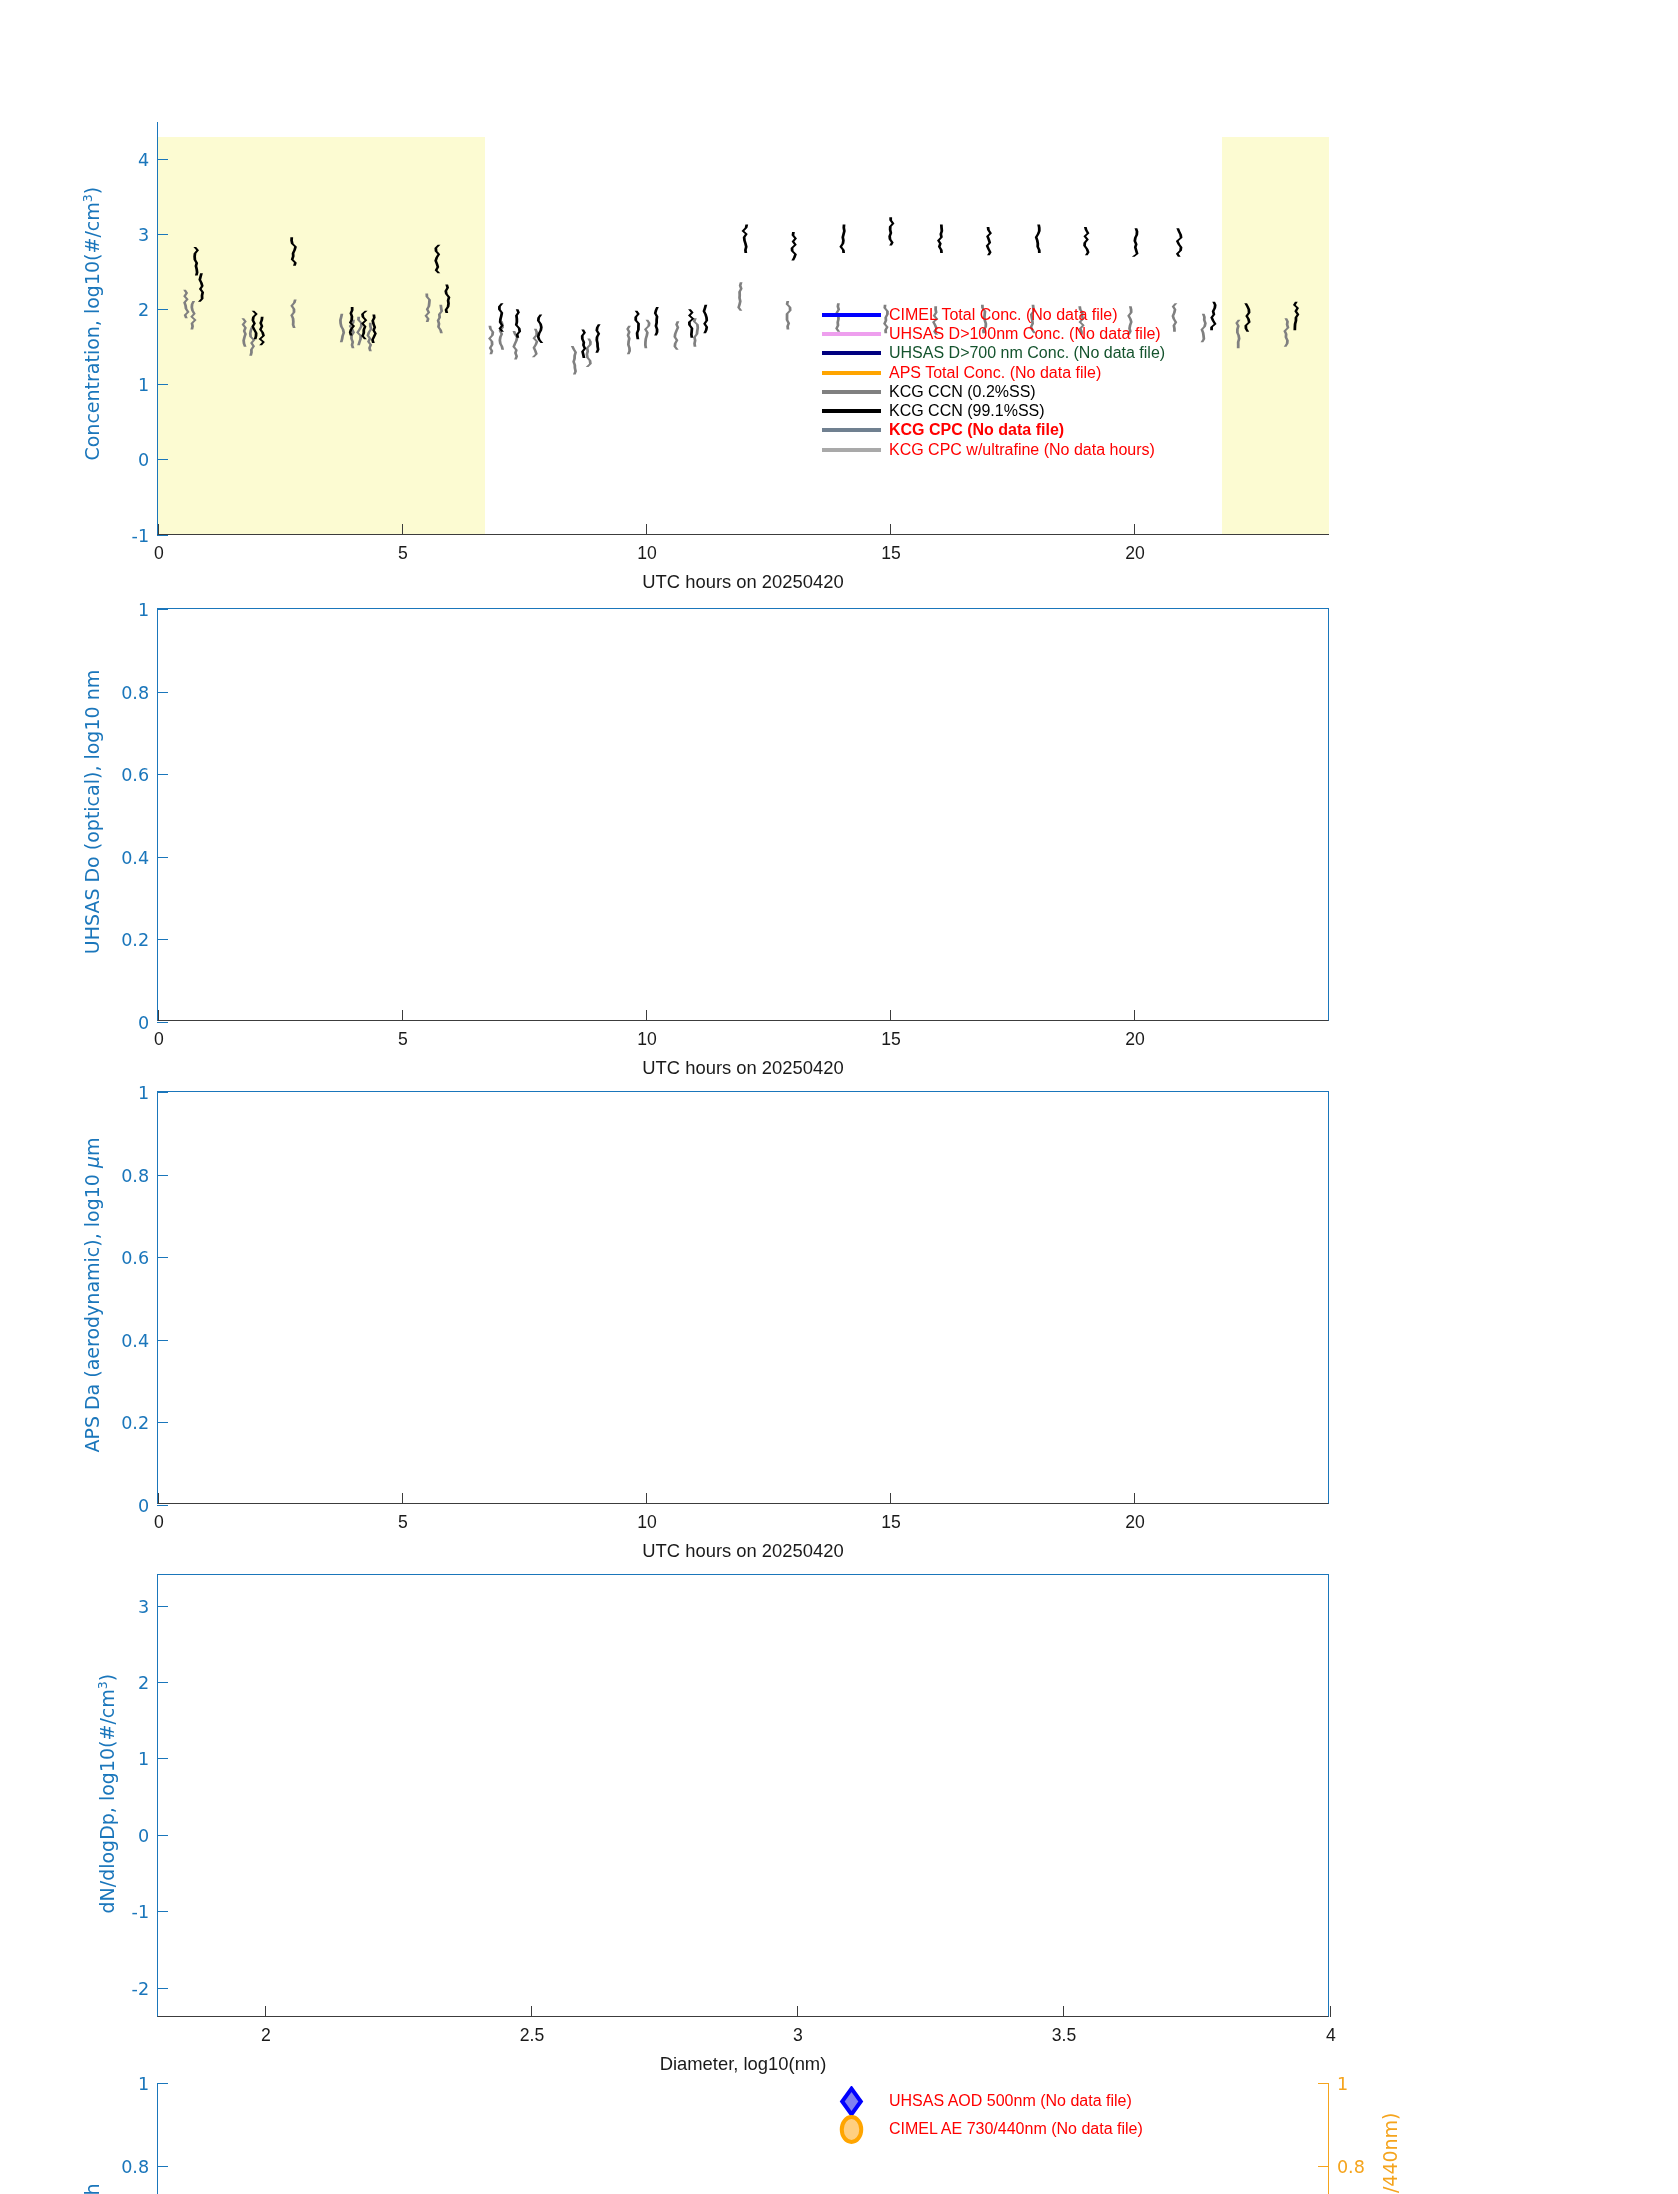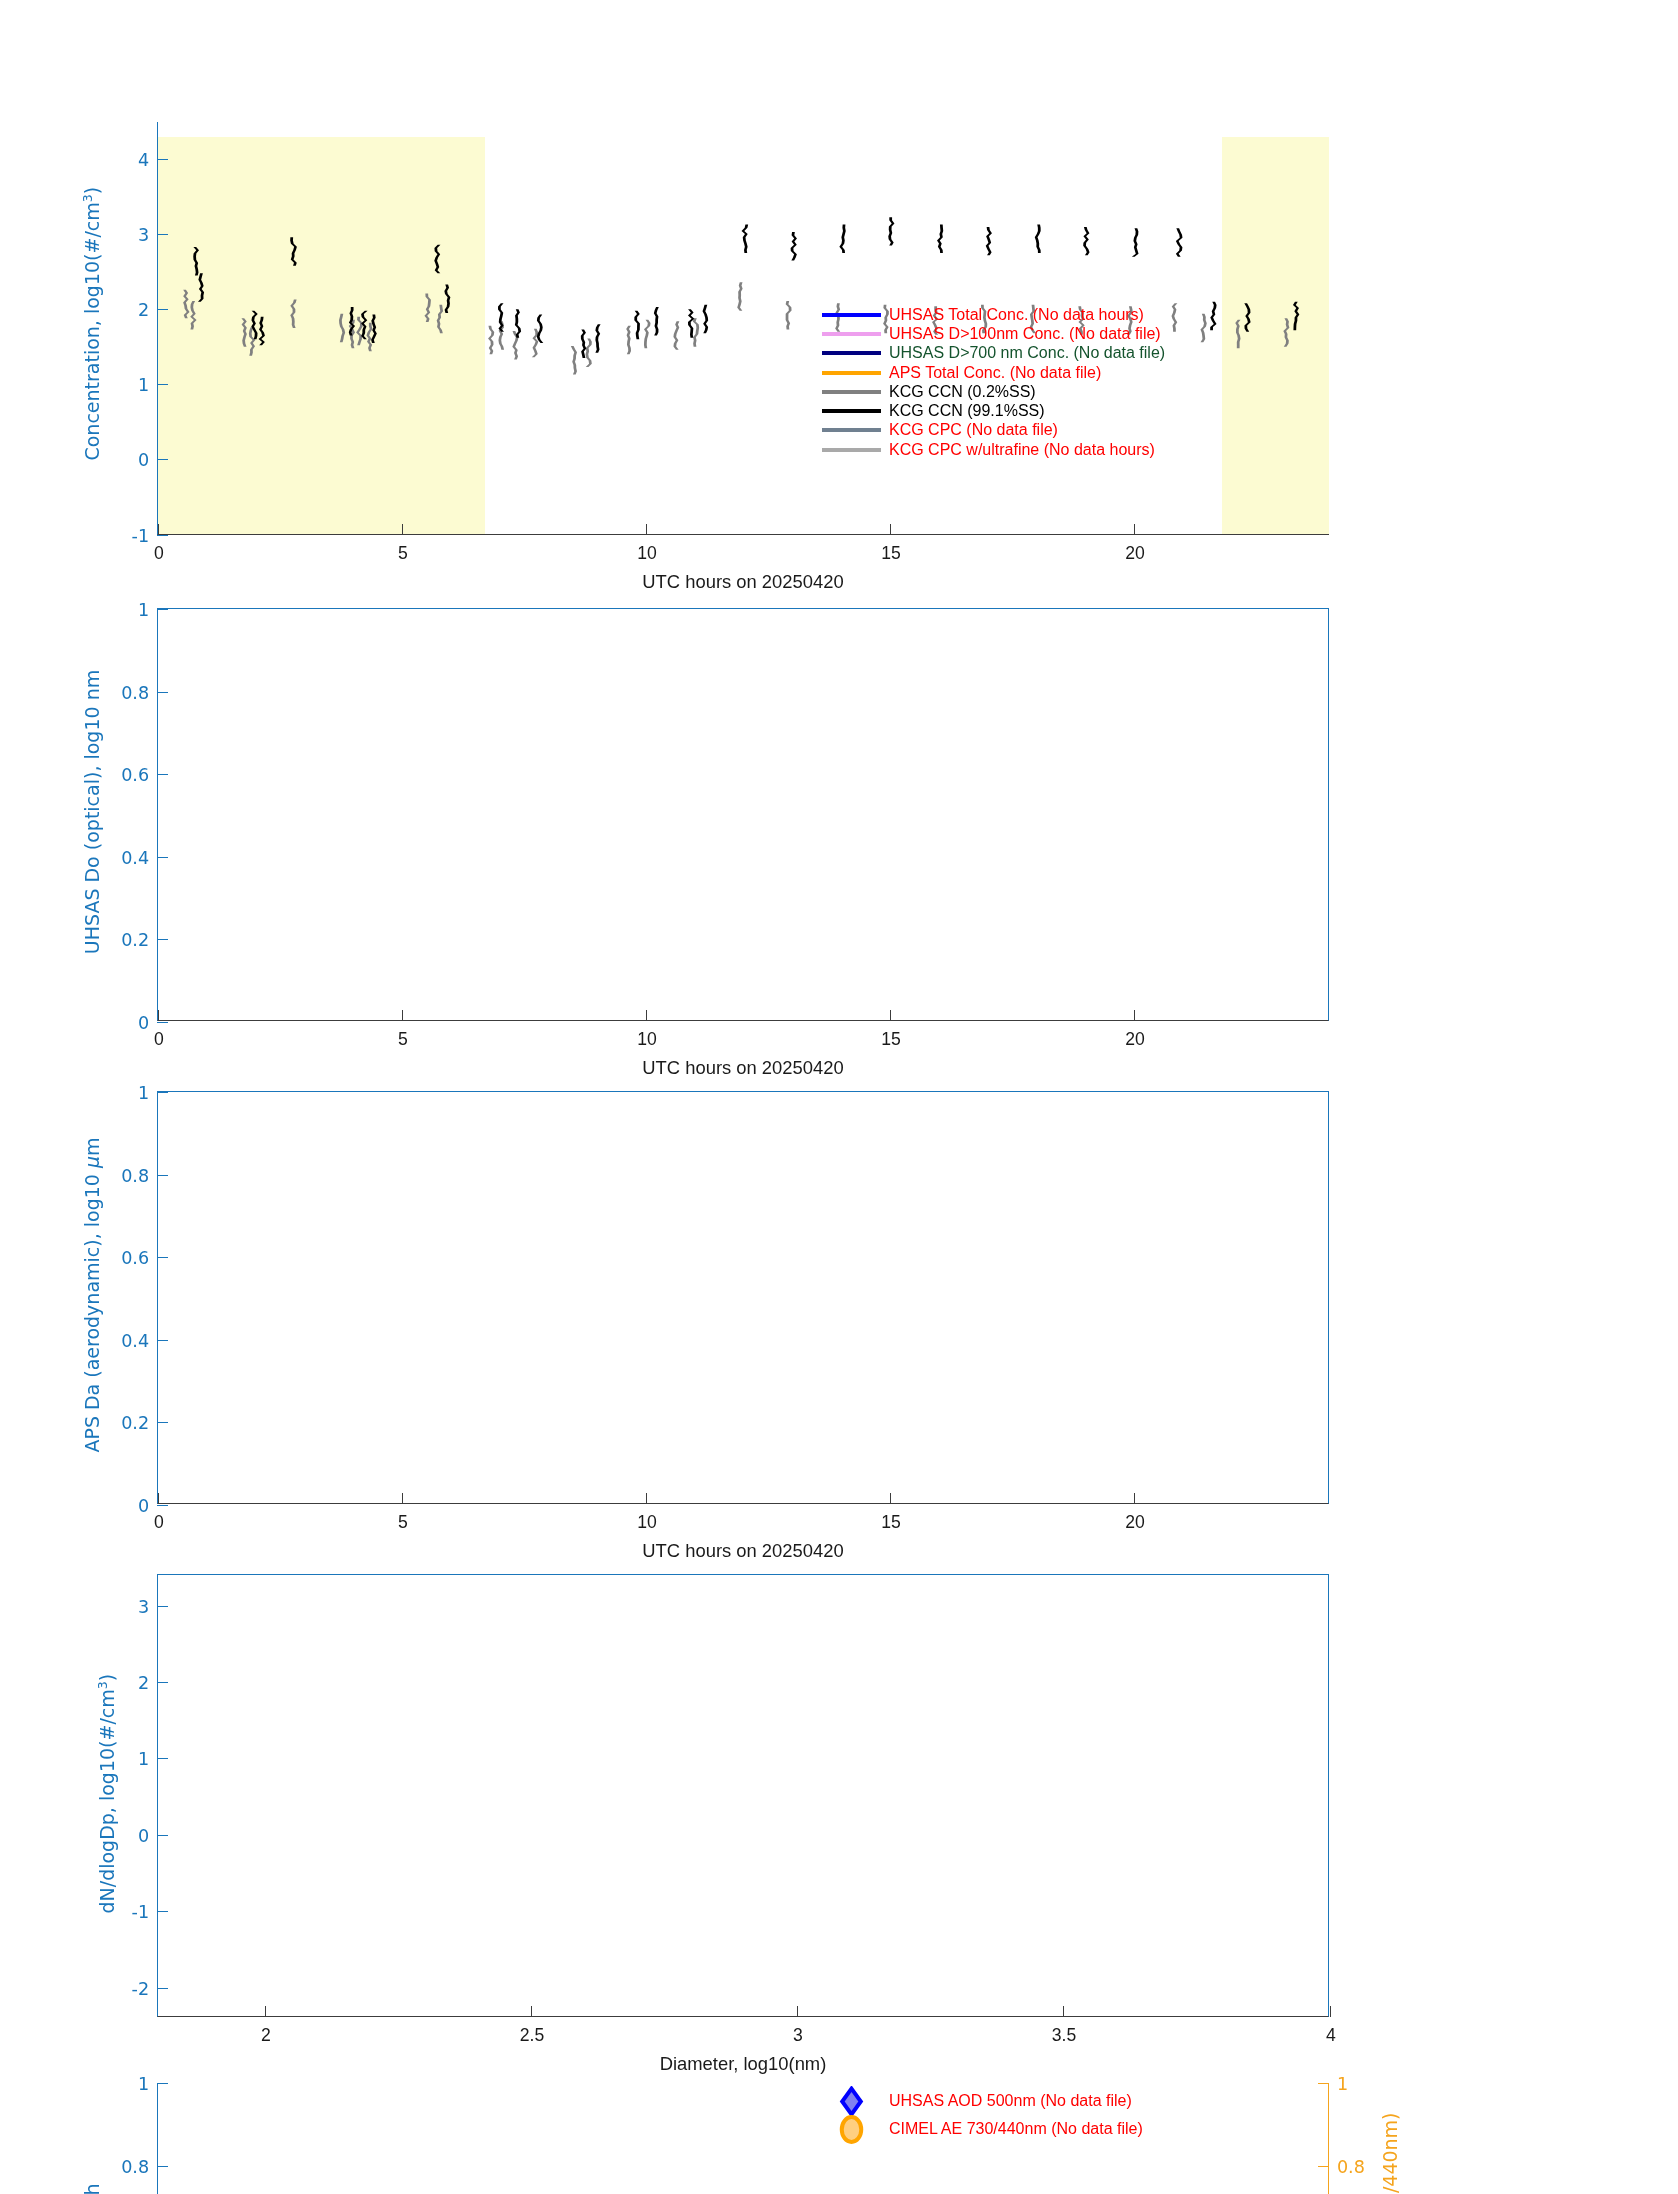--- a/index.html
+++ b/index.html
@@ -287,21 +287,21 @@
 
     <div class="yaxis-title" style="left:-115px; top:312px; width:413px; text-align:center; transform:rotate(-90deg);">
       <span>Concentration, log10(#/cm</span><span class="sup">3</span><span>)</span>
     </div>
 
     <div class="xaxis-title" style="left:743px; top:571px;">UTC hours on 20250420</div>
 
     <div class="legend" style="left:822px; top:305px;">
       <div class="legend-row">
         <span class="legend-swatch" style="border-top-color:#0000ff;"></span>
-        <span class="legend-text" style="color:#ff0000;">UHSAS Total Conc. (No data hours)</span>
+        <span class="legend-text" style="color:#ff0000;">CIMEL Total Conc. (No data file)</span>
       </div>
       <div class="legend-row">
         <span class="legend-swatch" style="border-top-color:#ee9fee;"></span>
         <span class="legend-text" style="color:#ff0000;">UHSAS D&gt;100nm Conc. (No data file)</span>
       </div>
       <div class="legend-row">
         <span class="legend-swatch" style="border-top-color:#000080;"></span>
         <span class="legend-text" style="color:#14532d;">UHSAS D&gt;700 nm Conc. (No data file)</span>
       </div>
       <div class="legend-row">
@@ -311,21 +311,21 @@
       <div class="legend-row">
         <span class="legend-swatch" style="border-top-color:#808080;"></span>
         <span class="legend-text" style="color:#000000;">KCG CCN (0.2%SS)</span>
       </div>
       <div class="legend-row">
         <span class="legend-swatch" style="border-top-color:#000000;"></span>
         <span class="legend-text" style="color:#000000;">KCG CCN (99.1%SS)</span>
       </div>
       <div class="legend-row">
         <span class="legend-swatch" style="border-top-color:#708090;"></span>
-        <span class="legend-text" style="color:#ff0000;">KCG CPC (No data file)</span>
+        <span class="legend-text" style="color:#ff0000;font-weight:bold;">KCG CPC (No data file)</span>
       </div>
       <div class="legend-row">
         <span class="legend-swatch" style="border-top-color:#a9a9a9;"></span>
         <span class="legend-text" style="color:#ff0000;">KCG CPC w/ultrafine (No data hours)</span>
       </div>
     </div>
   </div>
 
   <div class="panel" style="left:0; top:588px; width:1679px; height:483px;">
     <div class="plotbox plain-right plain-top" style="left:157px; top:20px; width:1172px; height:413px;">

